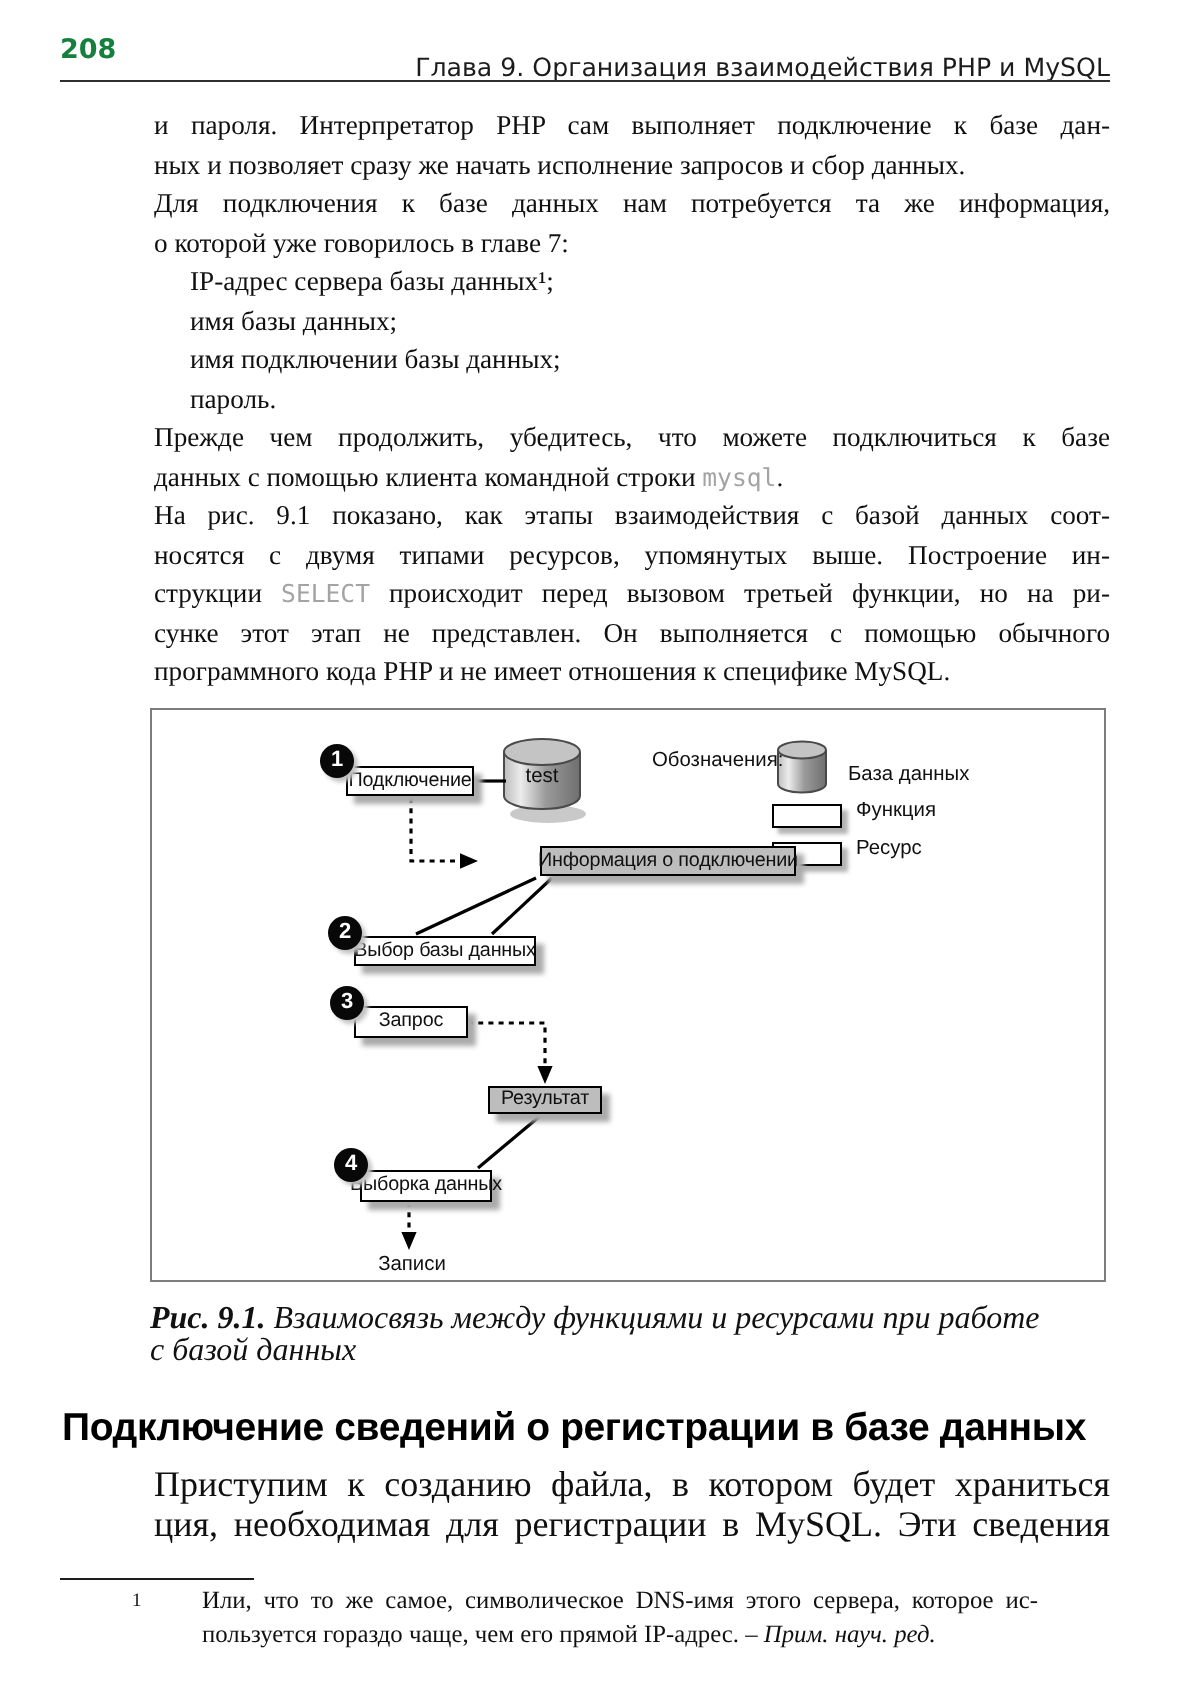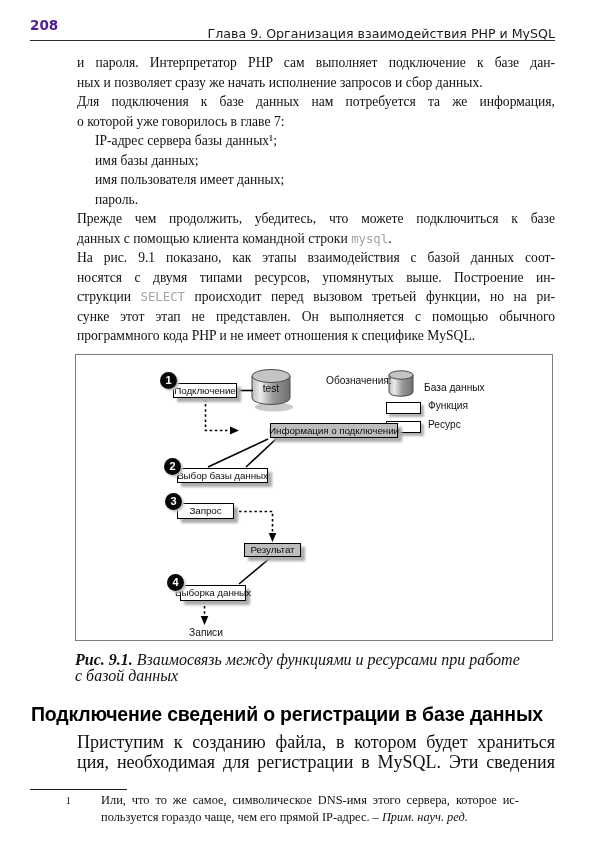--- a/index.html
+++ b/index.html
@@ -1,20 +1,20 @@
 <!DOCTYPE html>
 <html><head>
 <meta charset="utf-8">
 <style>
   html,body { margin:0; padding:0; background:#ffffff; }
   .page { position:relative; width:600px; height:843px; background:#fff;
           font-family:"Liberation Serif",serif; color:#101010; overflow:hidden; }
 
   
-  .hdr-num   { position:absolute; left:30px; top:17px; font:bold 13.5px "DejaVu Sans",sans-serif; color:#4c1d95; }
+  .hdr-num   { position:absolute; left:30px; top:17px; font:bold 13.5px "DejaVu Sans",sans-serif; color:#15803d; }
   .hdr-title { position:absolute; right:45px; top:26px; font:12.6px "DejaVu Sans",sans-serif; color:#1c1c1c; }
   .hdr-rule  { position:absolute; left:30px; top:40px; width:525px; border-top:1.2px solid #2e2e2e; }
 
   
   .bodytext { position:absolute; left:77px; top:53px; width:478px; font-size:13.6px; line-height:19.5px; }
   .ln  { height:19.5px; overflow:hidden; text-align:justify; }
   .j   { text-align-last:justify; }
   .bul { position:relative; padding-left:18px; }
   .code { font-family:"DejaVu Sans Mono",monospace; font-size:12.3px; color:#a3a3a3; }
 
@@ -70,21 +70,21 @@
     <div class="ln bul">
       
       <span>IP-адрес сервера базы данных¹;</span>
     </div>
     <div class="ln bul">
       
       <span>имя базы данных;</span>
     </div>
     <div class="ln bul">
       
-      <span>имя пользователя имеет данных;</span>
+      <span>имя подключении базы данных;</span>
     </div>
     <div class="ln bul">
       
       <span>пароль.</span>
     </div>
 
     <div class="ln j">Прежде чем продолжить, убедитесь, что можете подключиться к базе</div>
     <div class="ln">
       <span>данных с помощью клиента командной строки </span><span class="code">mysql</span><span>.</span>
     </div>

